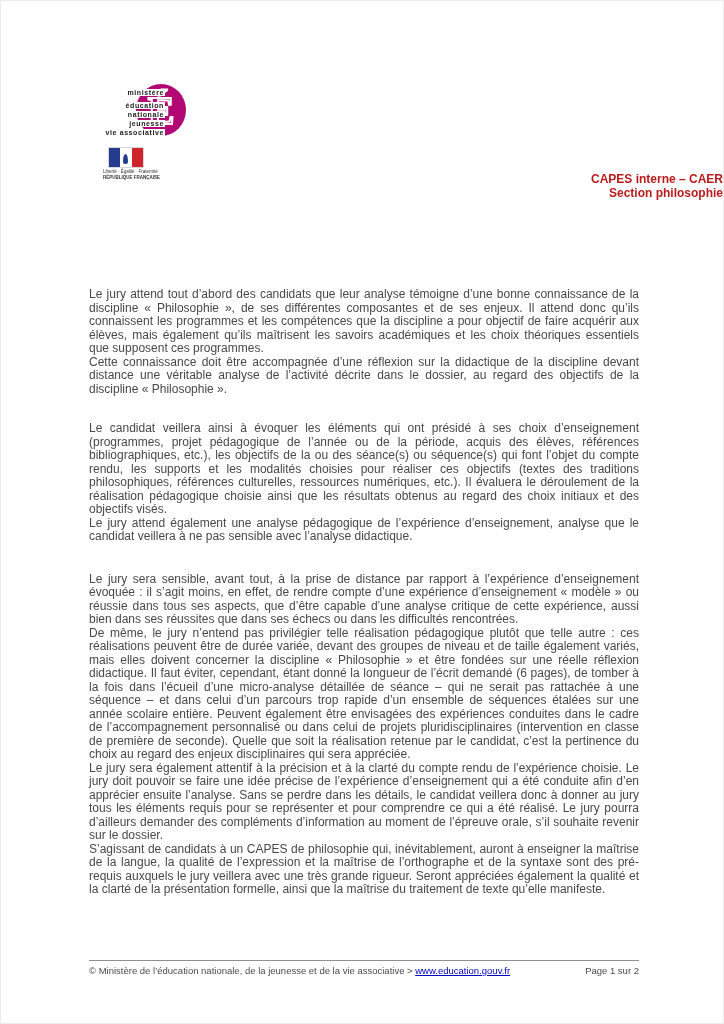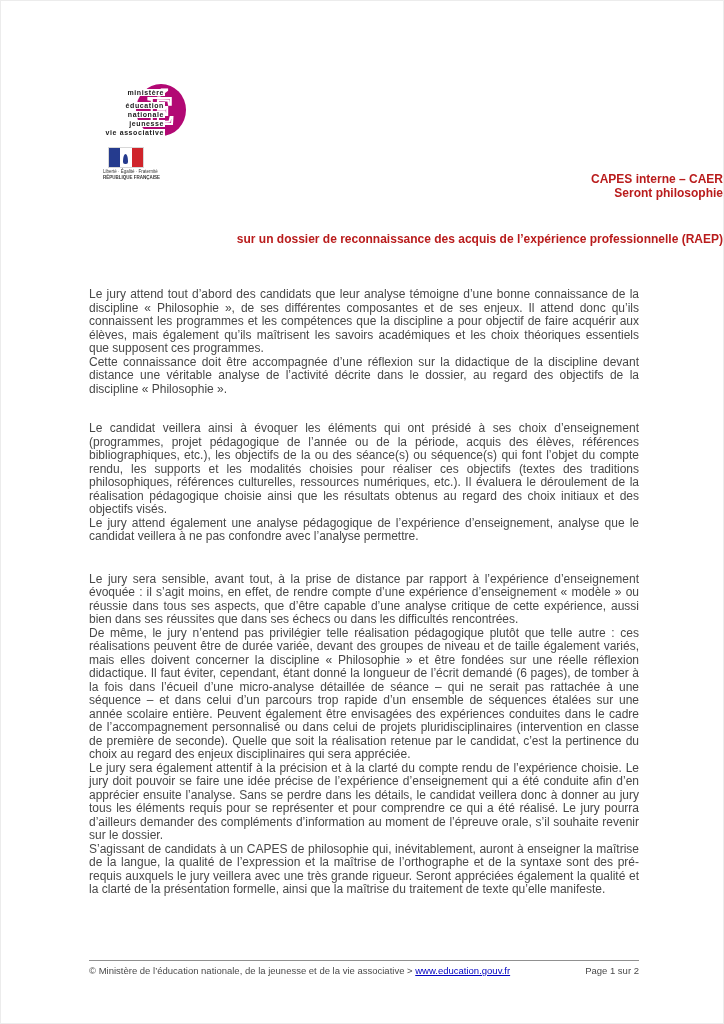--- a/index.html
+++ b/index.html
@@ -101,31 +101,30 @@
       </div>
       <div class="r"></div>
     </div>
     <div class="motto">
       <div class="m1">Liberté · Égalité · Fraternité</div>
       <div class="m2">RÉPUBLIQUE FRANÇAISE</div>
     </div>
   </div>
 
   <div class="center-line hdr1">CAPES interne – CAER</div>
-  <div class="center-line hdr2">Seront philosophie</div>
-  <div class="center-line ttl2">sur un dossier de reconnaissance des acquis de l’expérience professionnelle (RAEP)</div>
+  <div class="center-line hdr2">Section philosophie</div>
 
   <div class="body-text">
     <div class="tblock b1">
       <p>Le jury attend tout d’abord des candidats que leur analyse témoigne d’une bonne connaissance de la discipline « Philosophie », de ses différentes composantes et de ses enjeux. Il attend donc qu’ils connaissent les programmes et les compétences que la discipline a pour objectif de faire acquérir aux élèves, mais également qu’ils maîtrisent les savoirs académiques et les choix théoriques essentiels que supposent ces programmes.</p>
       <p>Cette connaissance doit être accompagnée d’une réflexion sur la didactique de la discipline devant distance une véritable analyse de l’activité décrite dans le dossier, au regard des objectifs de la discipline « Philosophie ».</p>
     </div>
     <div class="tblock b2">
       <p>Le candidat veillera ainsi à évoquer les éléments qui ont présidé à ses choix d’enseignement (programmes, projet pédagogique de l’année ou de la période, acquis des élèves, références bibliographiques, etc.), les objectifs de la ou des séance(s) ou séquence(s) qui font l’objet du compte rendu, les supports et les modalités choisies pour réaliser ces objectifs (textes des traditions philosophiques, références culturelles, ressources numériques, etc.). Il évaluera le déroulement de la réalisation pédagogique choisie ainsi que les résultats obtenus au regard des choix initiaux et des objectifs visés.</p>
-      <p>Le jury attend également une analyse pédagogique de l’expérience d’enseignement, analyse que le candidat veillera à ne pas confondre avec l’analyse permettre.</p>
+      <p>Le jury attend également une analyse pédagogique de l’expérience d’enseignement, analyse que le candidat veillera à ne pas sensible avec l’analyse didactique.</p>
     </div>
     <div class="tblock b3">
       <p>Le jury sera sensible, avant tout, à la prise de distance par rapport à l’expérience d’enseignement évoquée : il s’agit moins, en effet, de rendre compte d’une expérience d’enseignement « modèle » ou réussie dans tous ses aspects, que d’être capable d’une analyse critique de cette expérience, aussi bien dans ses réussites que dans ses échecs ou dans les difficultés rencontrées.</p>
       <p>De même, le jury n’entend pas privilégier telle réalisation pédagogique plutôt que telle autre : ces réalisations peuvent être de durée variée, devant des groupes de niveau et de taille également variés, mais elles doivent concerner la discipline « Philosophie » et être fondées sur une réelle réflexion didactique. Il faut éviter, cependant, étant donné la longueur de l’écrit demandé (6 pages), de tomber à la fois dans l’écueil d’une micro-analyse détaillée de séance – qui ne serait pas rattachée à une séquence – et dans celui d’un parcours trop rapide d’un ensemble de séquences étalées sur une année scolaire entière. Peuvent également être envisagées des expériences conduites dans le cadre de l’accompagnement personnalisé ou dans celui de projets pluridisciplinaires (intervention en classe de première de seconde). Quelle que soit la réalisation retenue par le candidat, c’est la pertinence du choix au regard des enjeux disciplinaires qui sera appréciée.</p>
       <p>Le jury sera également attentif à la précision et à la clarté du compte rendu de l’expérience choisie. Le jury doit pouvoir se faire une idée précise de l’expérience d’enseignement qui a été conduite afin d’en apprécier ensuite l’analyse. Sans se perdre dans les détails, le candidat veillera donc à donner au jury tous les éléments requis pour se représenter et pour comprendre ce qui a été réalisé. Le jury pourra d’ailleurs demander des compléments d’information au moment de l’épreuve orale, s’il souhaite revenir sur le dossier.</p>
       <p>S’agissant de candidats à un CAPES de philosophie qui, inévitablement, auront à enseigner la maîtrise de la langue, la qualité de l’expression et la maîtrise de l’orthographe et de la syntaxe sont des pré-requis auxquels le jury veillera avec une très grande rigueur. Seront appréciées également la qualité et la clarté de la présentation formelle, ainsi que la maîtrise du traitement de texte qu’elle manifeste.</p>
     </div>
   </div>
 
   <div class="footer">

